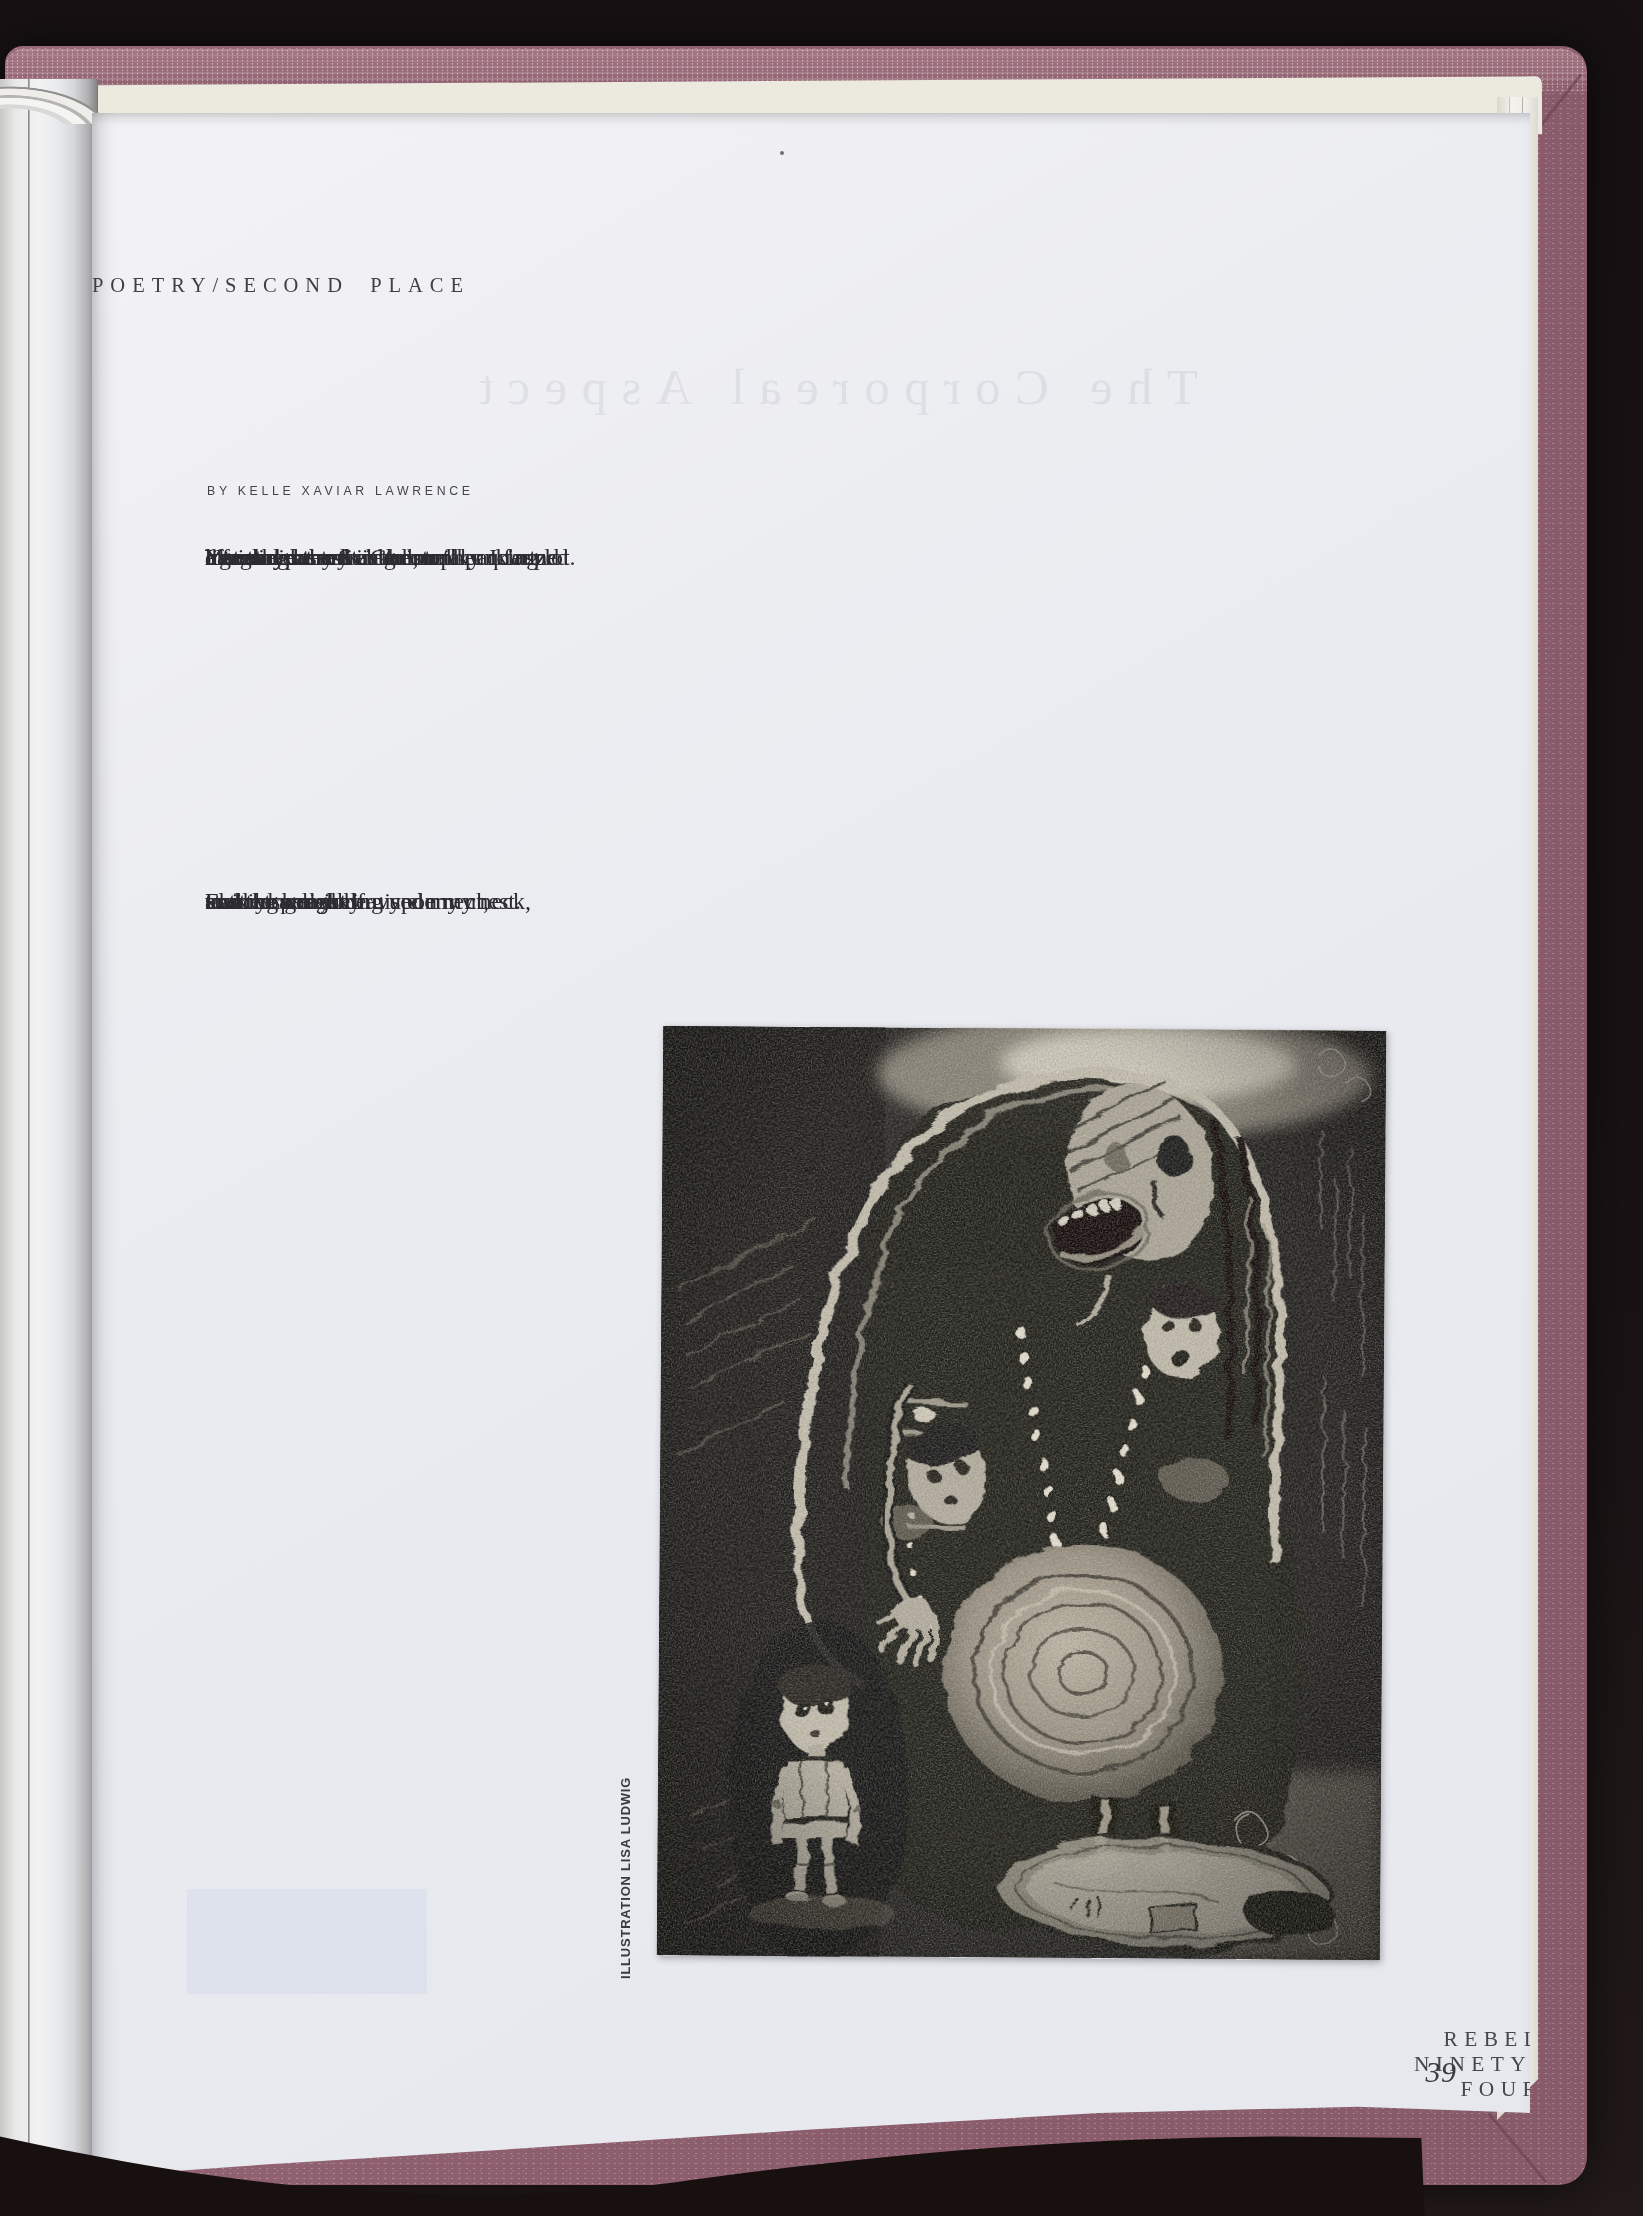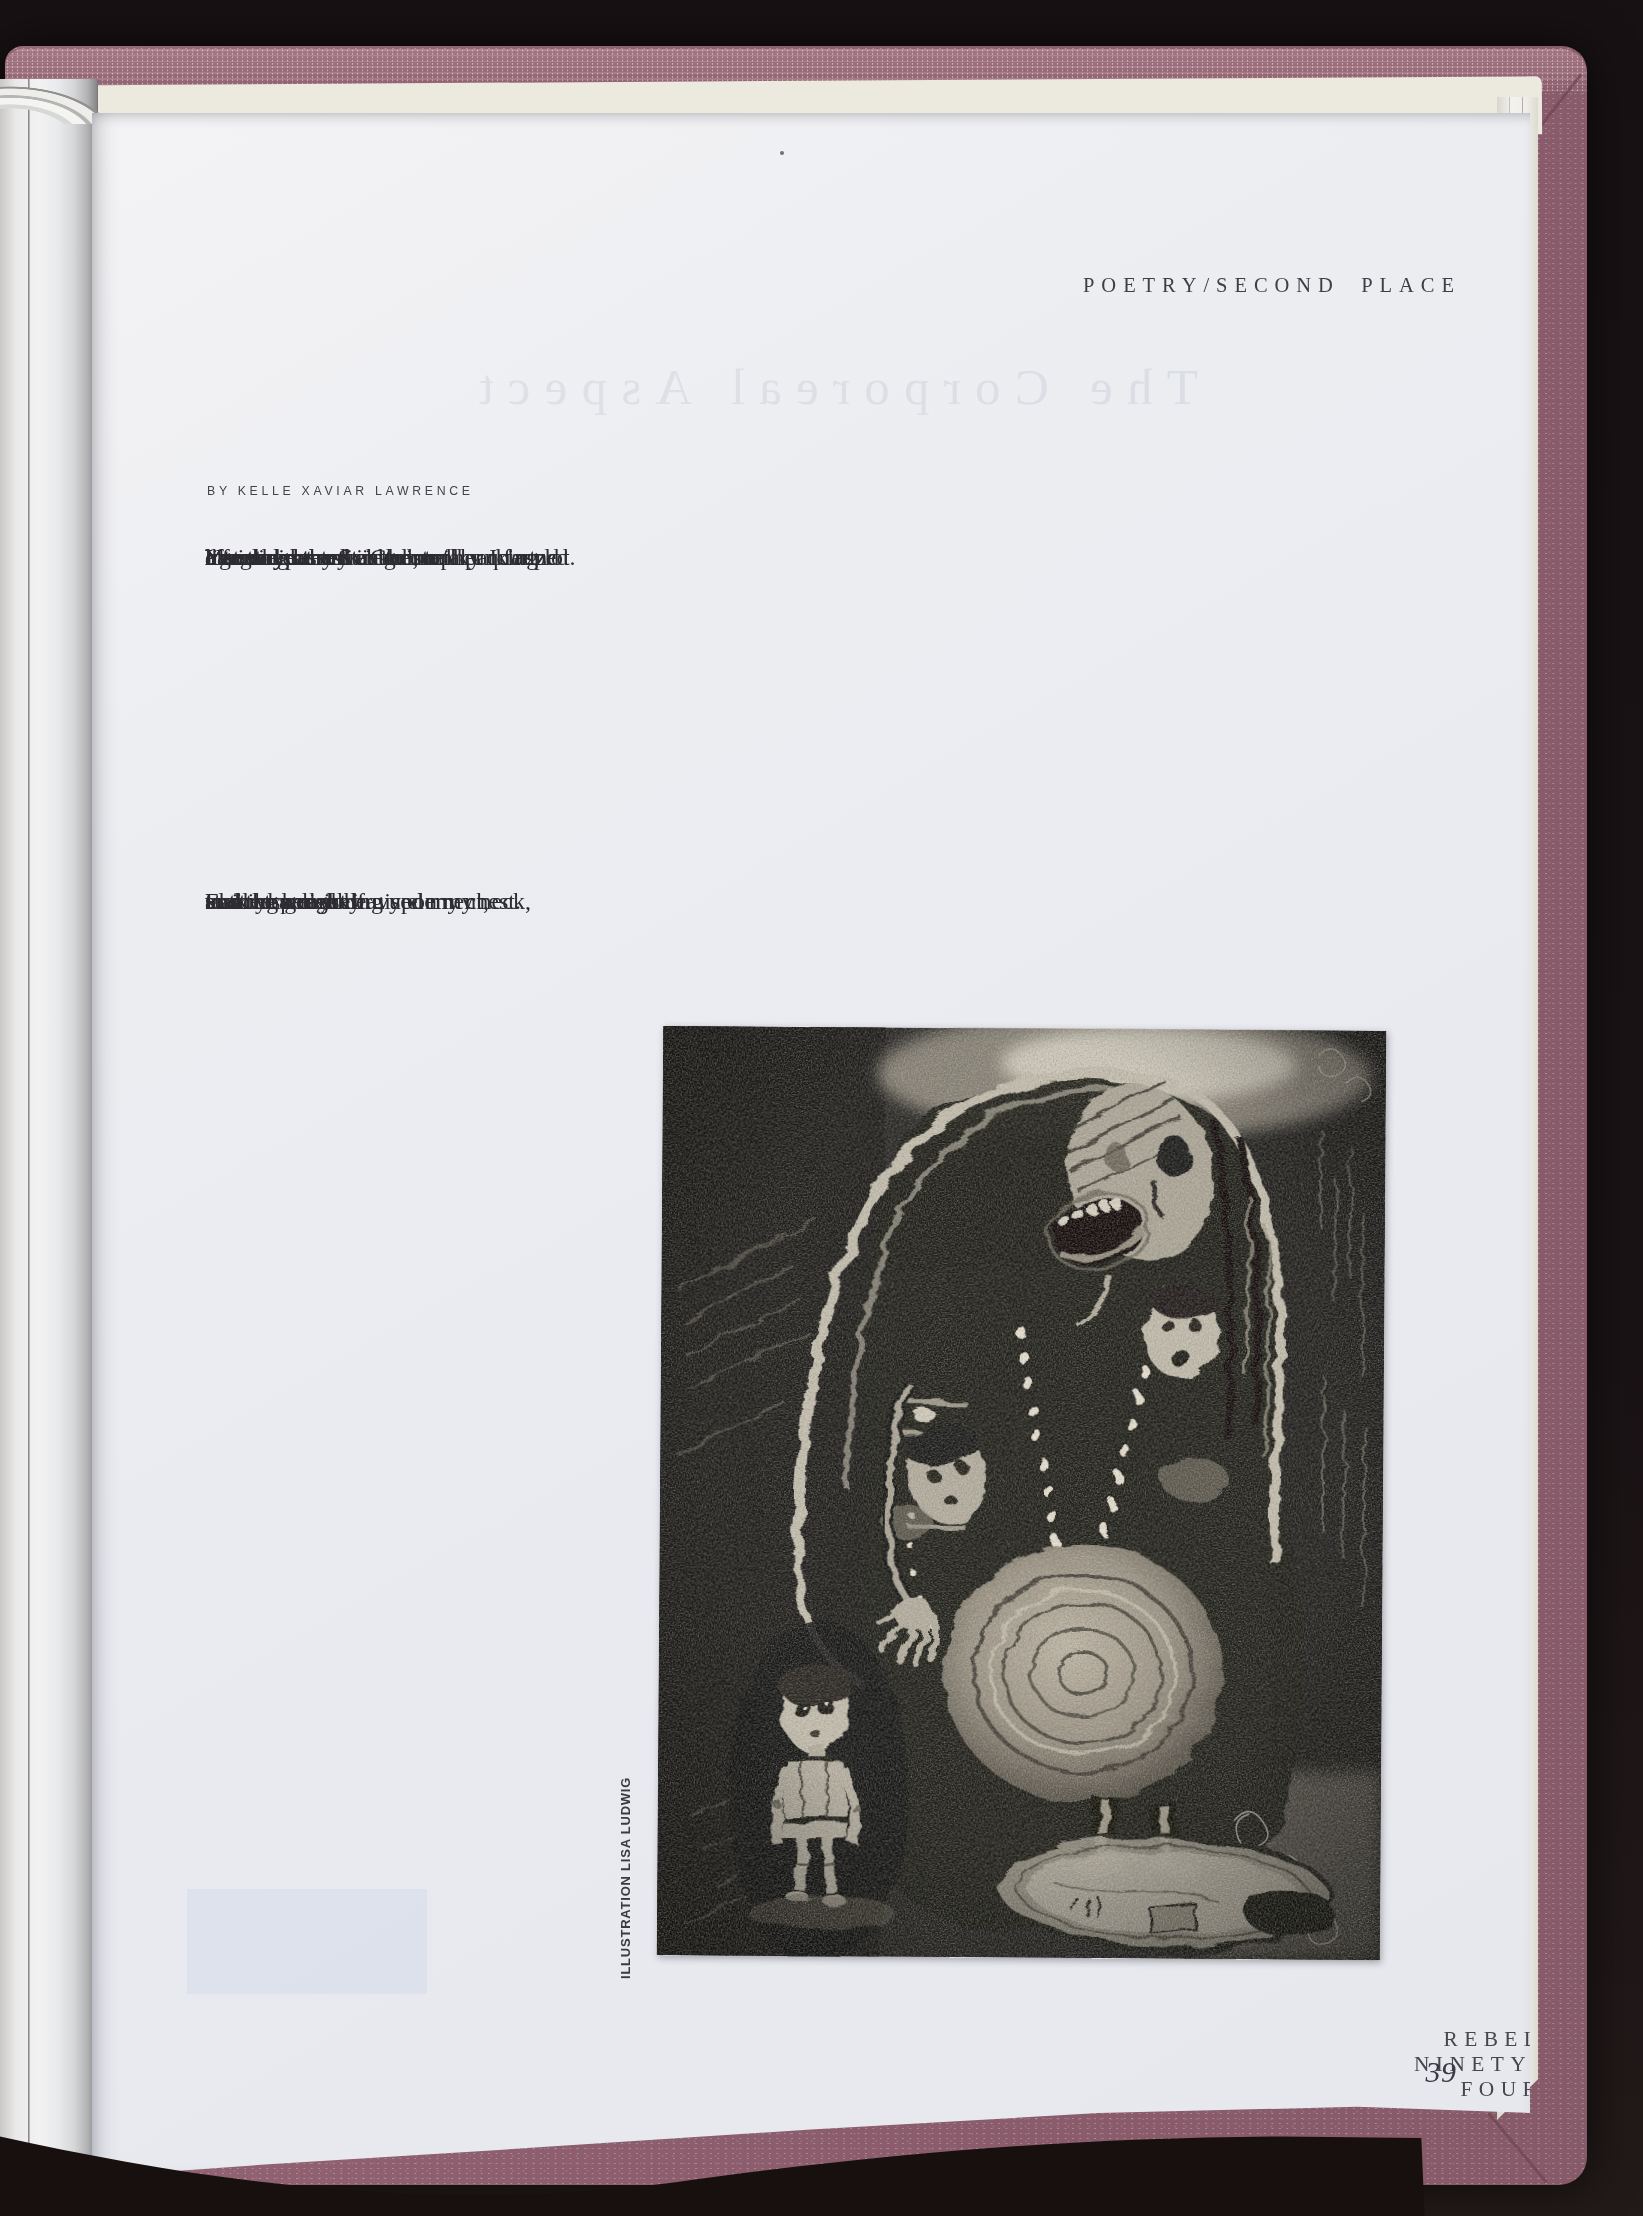--- a/index.html
+++ b/index.html
@@ -50,21 +50,21 @@
 
   
   #page{left:92px;top:113px;width:1438px;height:2064px;
     background:linear-gradient(150deg,#f3f3f5 0%,#ecedf1 30%,#e8eaf0 60%,#e6e8ee 100%);
     clip-path:polygon(0 0,100% 0,100% 96.9%,88% 96.6%,70% 96.9%,50% 97.7%,28% 98.7%,12% 99.4%,0 100%);
     box-shadow:inset 15px 0 25px -15px rgba(60,60,70,.45), inset 0 8.2px 15px -10px rgba(90,90,95,.5);}
   #page *{position:absolute;}
 
   #spec-dot{left:688px;top:38px;width:4.1px;height:4.1px;border-radius:50%;background:#3a3a3a;opacity:.7;}
 
-  #header-label{left:0;top:161px;width:1369px;text-align:right;
+  #header-label{left:0;top:161px;width:1369px;text-align:left;
     font-size:20.5px;letter-spacing:.34em;word-spacing:.45em;color:#3e3e45;}
 
   #ghost-title{left:115px;top:245px;width:1249px;text-align:center;transform:scaleX(-1);
     font-size:51px;letter-spacing:.28em;color:rgba(125,132,158,.14);white-space:nowrap;}
 
   #article-title{left:110px;top:297px;font-size:55px;font-weight:400;
     letter-spacing:.30em;color:#26262c;}
   #byline{left:115px;top:371px;font-family:"Liberation Sans","DejaVu Sans",sans-serif;
     font-size:12.3px;font-weight:400;letter-spacing:.30em;color:#43434a;}
 

